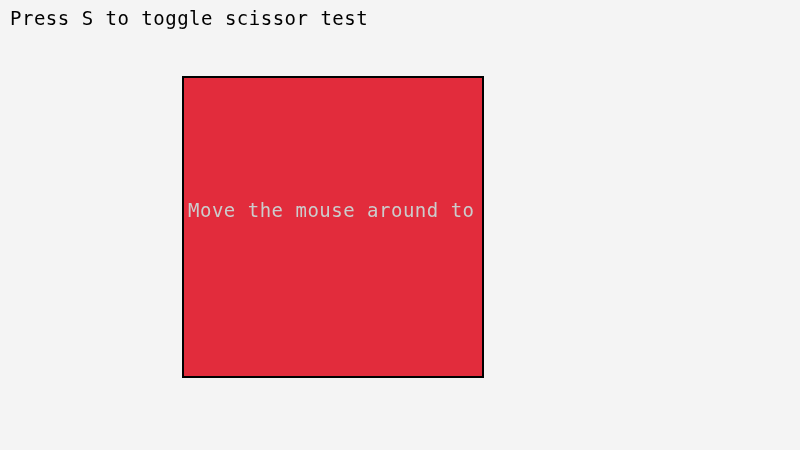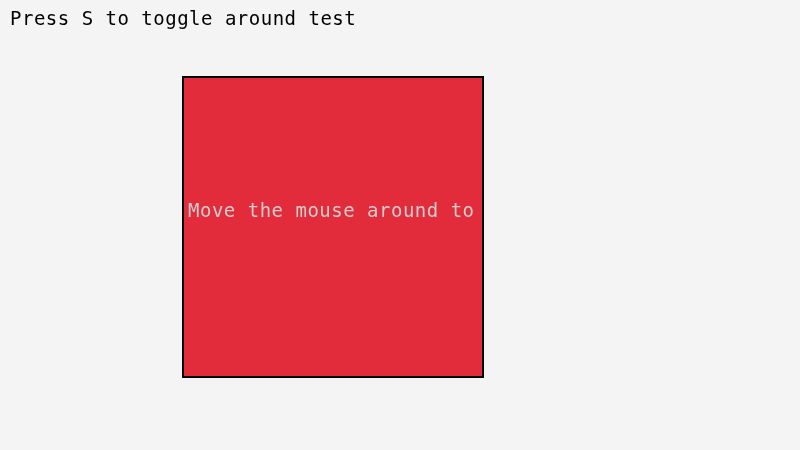--- a/index.html
+++ b/index.html
@@ -66,21 +66,21 @@
     color: #cccccc;
     white-space: pre;
     user-select: none;
   }
 </style>
 </head>
 <body style="background: rgb(244, 244, 244);">
 
 <div id="app-canvas" style="width: 800px; height: 450px; background: rgb(244, 244, 244);">
 
-  <div id="hud-title" style="color: rgb(0, 0, 0);">Press S to toggle around test</div>
+  <div id="hud-title" style="color: rgb(0, 0, 0);">Press S to toggle scissor test</div>
 
   <div id="scissor-rect" style="left: 182px; top: 76px; width: 302px; height: 302px; background: rgb(226, 44, 60); border: 2px solid rgb(0, 0, 0); overflow: hidden;">
 
     <div id="scissor-text" style="color: rgb(204, 204, 204);">Move the mouse around to r</div>
 
   </div>
 
 </div>
 
 </body></html>

